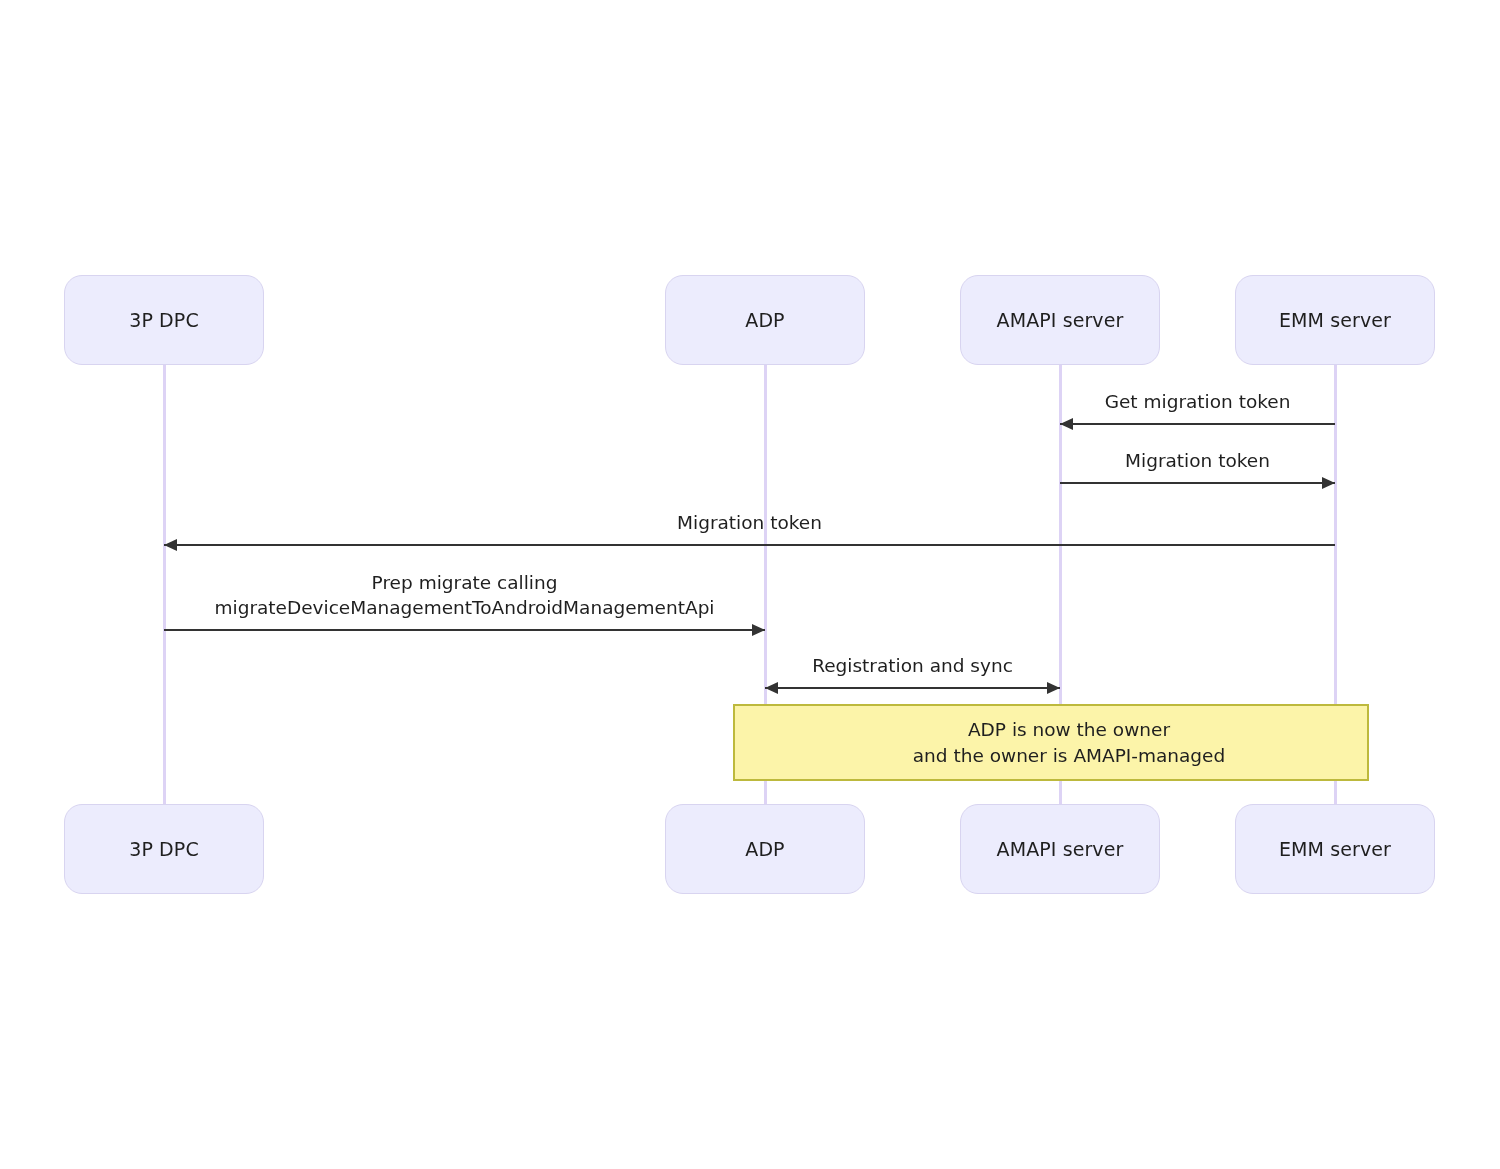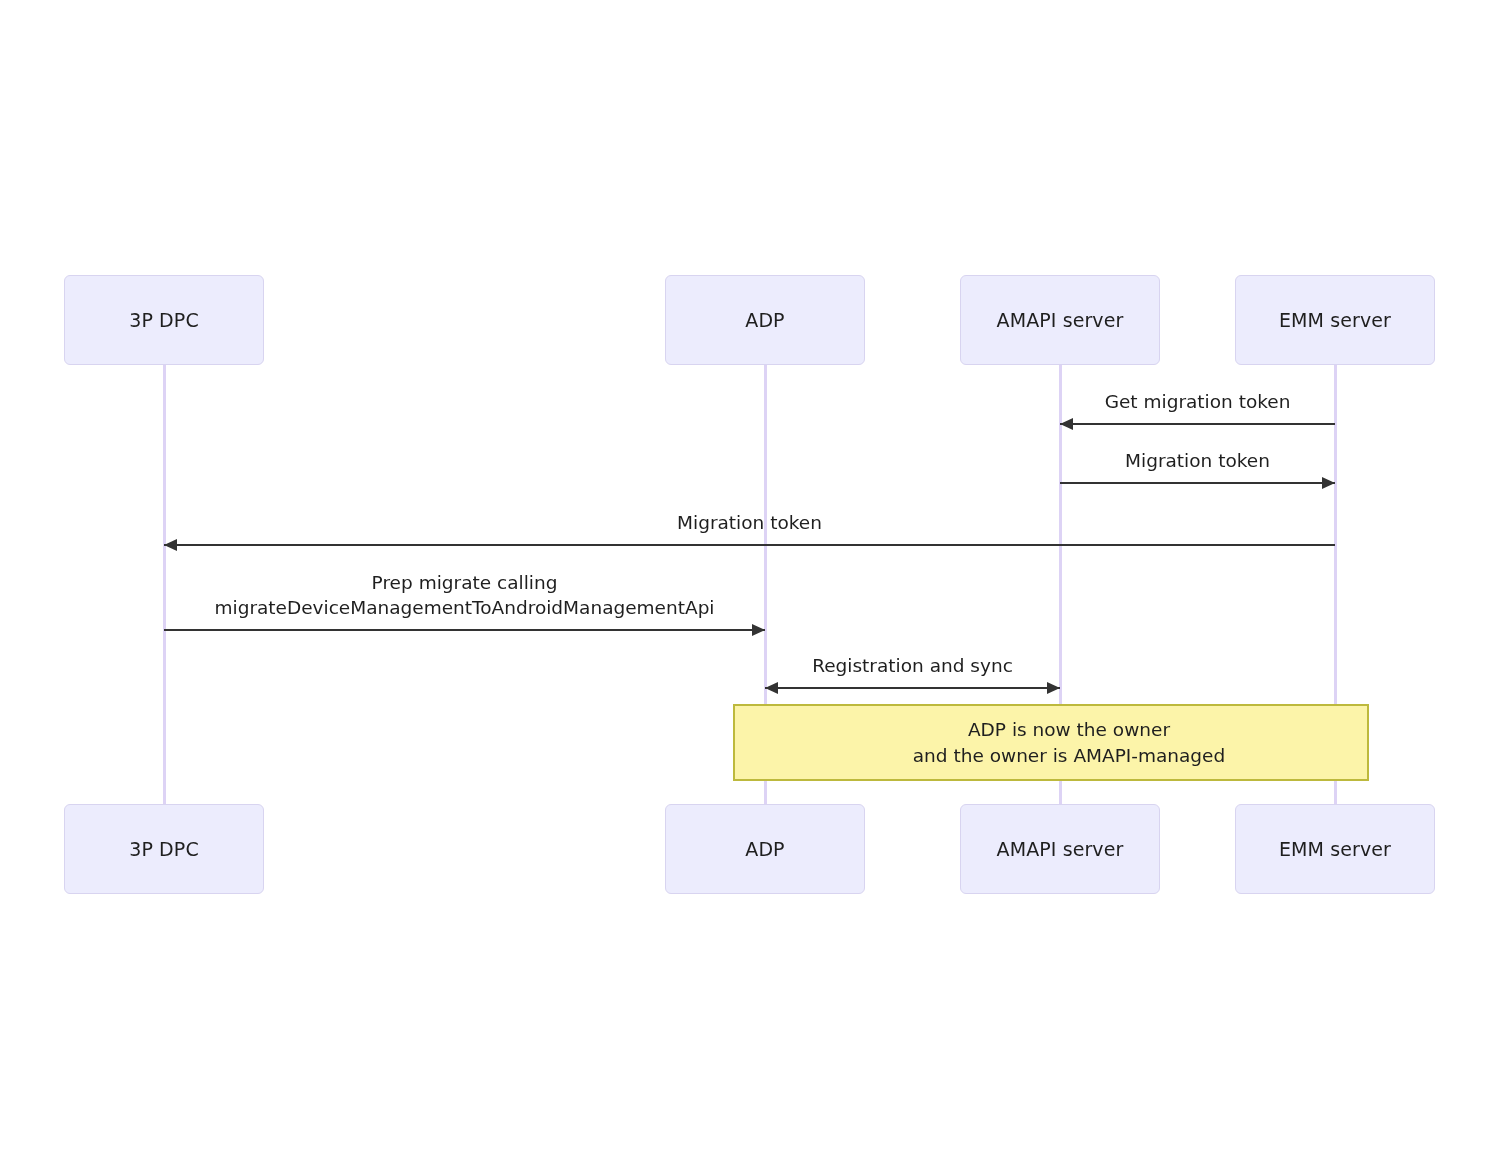--- a/index.html
+++ b/index.html
@@ -18,21 +18,21 @@
     position: relative;
     width: 1500px;
     height: 1169px;
   }
   
   .participant {
     position: absolute;
     box-sizing: border-box;
     background: #ececfd;
     border: 1px solid #d8d4f0;
-    border-radius: 6px;
+    border-radius: 18px;
     display: flex;
     align-items: center;
     justify-content: center;
     font-size: 19px;
     color: #1f1f1f;
     letter-spacing: 0.1px;
   }
   
   .lifeline {
     position: absolute;

